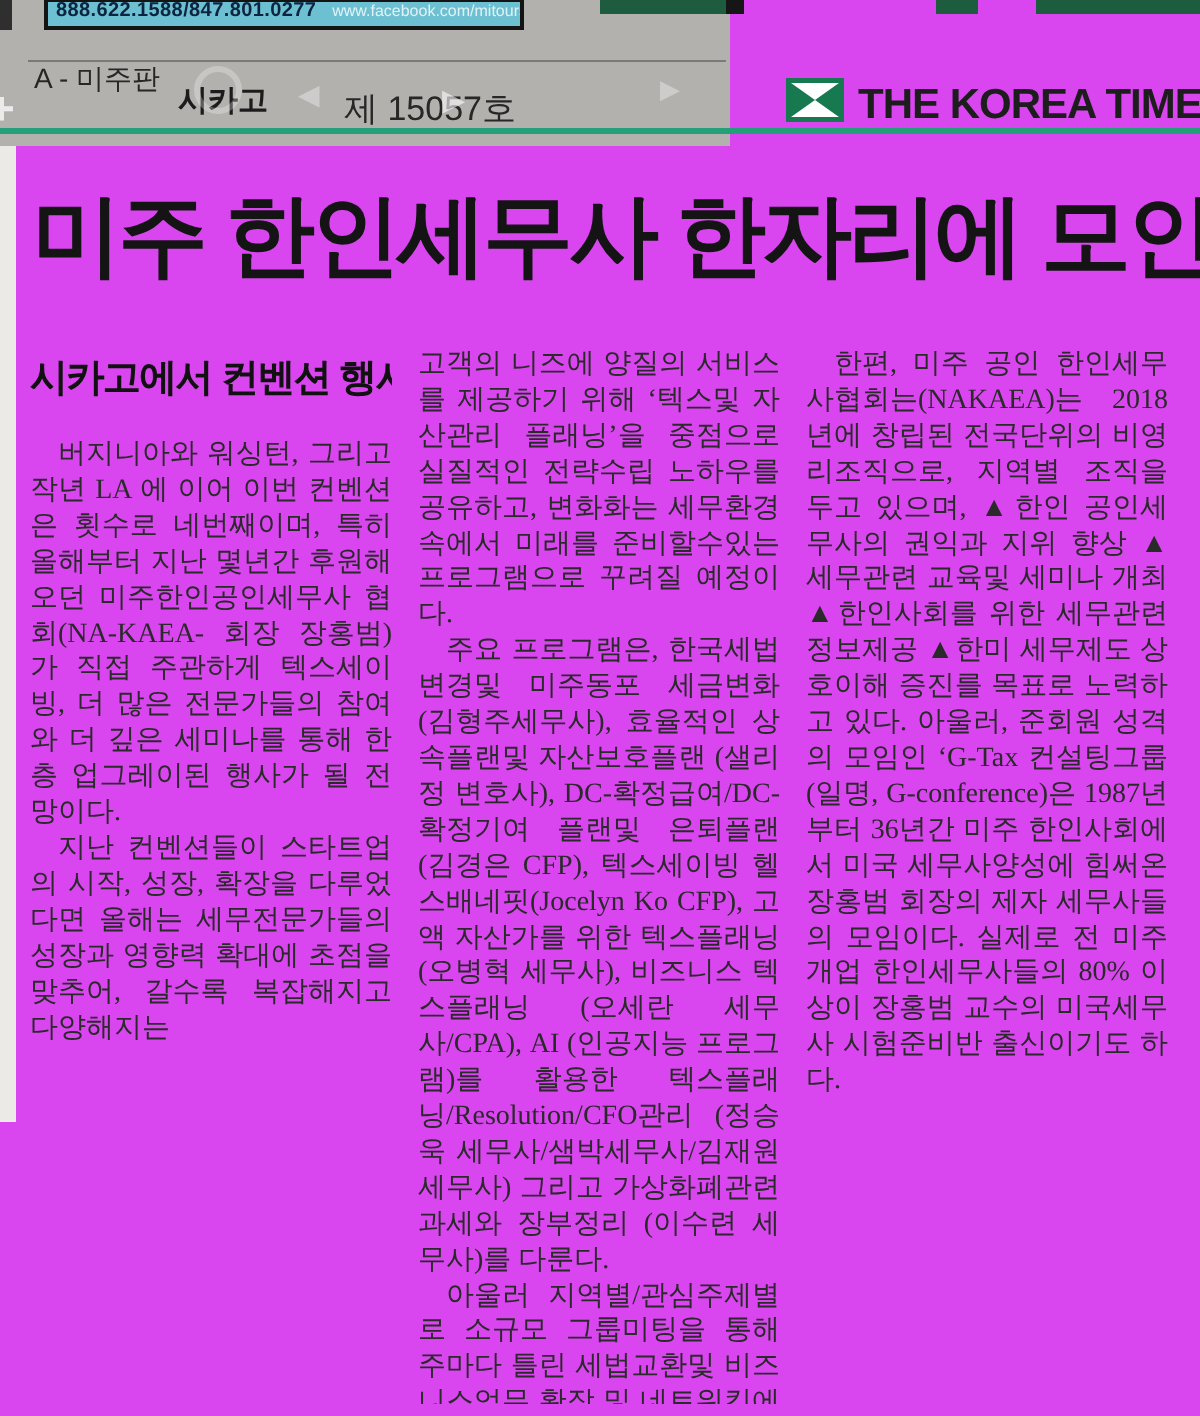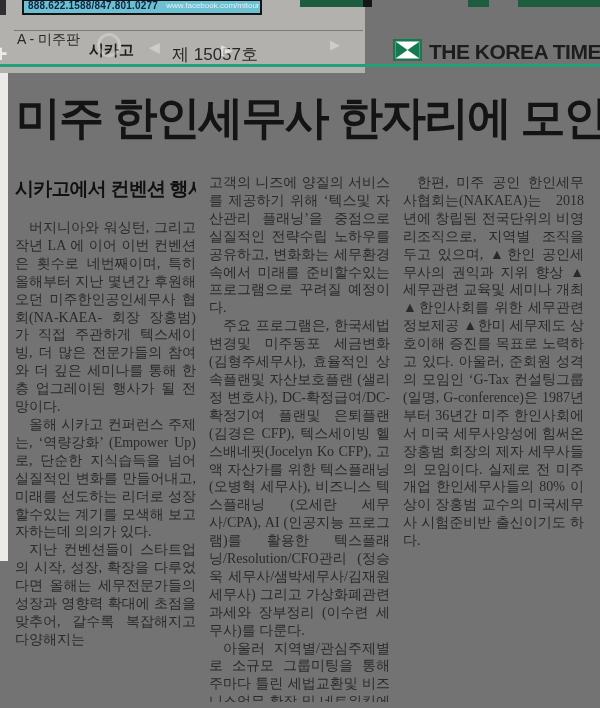--- a/index.html
+++ b/index.html
@@ -1,19 +1,19 @@
 <!DOCTYPE html>
 <html><head>
 <meta charset="utf-8">
 <style>
   * { margin:0; padding:0; box-sizing:border-box; }
   html,body { background:#d9d9d9; }
   .page{
     position:relative; width:600px; height:708px; margin:0 auto;
-    background:#737373; overflow:hidden;
+    background:#d946ef; overflow:hidden;
     font-family:"Liberation Serif", serif; color:#262626;
   }
   
   .gray-panel{ position:absolute; left:0; top:0; width:365px; height:73px; background:#b3b1ae; }
   .dark-edge{ position:absolute; left:0; top:0; width:6px; height:15px; background:#2f2f2f; }
   .contact-box{
     position:absolute; left:22px; top:0; width:240px; height:15px;
     background:#6cc0d2; border:2px solid #141414; border-top-width:1px;
     display:flex; align-items:flex-start; overflow:hidden;
     font-family:"Liberation Sans", sans-serif;
@@ -106,21 +106,20 @@
     <span class="brand-name">THE KOREA TIMES</span>
   </div>
   <div class="green-rule"></div>
 
   <h1 class="headline">미주 한인세무사 한자리에 모인다</h1>
 
   <div class="article">
     <div class="col">
       <h2 class="subhead">시카고에서 컨벤션 행사 가져</h2>
       <p class="indent">버지니아와 워싱턴, 그리고 작년 LA 에 이어 이번 컨벤션은 횟수로 네번째이며, 특히 올해부터 지난 몇년간 후원해오던 미주한인공인세무사 협회(NA-KAEA- 회장 장홍범)가 직접 주관하게 텍스세이빙, 더 많은 전문가들의 참여와 더 깊은 세미나를 통해 한층 업그레이된 행사가 될 전망이다.</p>
-      <p class="indent">올해 시카고 컨퍼런스 주제는, ‘역량강화’ (Empower Up)로, 단순한 지식습득을 넘어 실질적인 변화를 만들어내고, 미래를 선도하는 리더로 성장할수있는 계기를 모색해 보고자하는데 의의가 있다.</p>
       <p class="indent">지난 컨벤션들이 스타트업의 시작, 성장, 확장을 다루었다면 올해는 세무전문가들의 성장과 영향력 확대에 초점을 맞추어, 갈수록 복잡해지고 다양해지는</p>
     </div>
     <div class="col">
       <p>고객의 니즈에 양질의 서비스를 제공하기 위해 ‘텍스및 자산관리 플래닝’을 중점으로 실질적인 전략수립 노하우를 공유하고, 변화화는 세무환경속에서 미래를 준비할수있는 프로그램으로 꾸려질 예정이다.</p>
       <p class="indent">주요 프로그램은, 한국세법변경및 미주동포 세금변화 (김형주세무사), 효율적인 상속플랜및 자산보호플랜 (샐리 정 변호사), DC-확정급여/DC-확정기여 플랜및 은퇴플랜 (김경은 CFP), 텍스세이빙 헬스배네핏(Jocelyn Ko CFP), 고액 자산가를 위한 텍스플래닝 (오병혁 세무사), 비즈니스 텍스플래닝 (오세란 세무사/CPA), AI (인공지능 프로그램)를 활용한 텍스플래닝/Resolution/CFO관리 (정승욱 세무사/샘박세무사/김재원 세무사) 그리고 가상화폐관련 과세와 장부정리 (이수련 세무사)를 다룬다.</p>
       <p class="indent">아울러 지역별/관심주제별로 소규모 그룹미팅을 통해 주마다 틀린 세법교환및 비즈니스업무 확장 및 네트워킹에 대한 다양한 의견을 교환한다.</p>
 
     </div>
     <div class="col">
       <p class="indent">한편, 미주 공인 한인세무사협회는(NAKAEA)는 2018년에 창립된 전국단위의 비영리조직으로, 지역별 조직을 두고 있으며, ▲한인 공인세무사의 권익과 지위 향상 ▲세무관련 교육및 세미나 개최 ▲한인사회를 위한 세무관련 정보제공 ▲한미 세무제도 상호이해 증진를 목표로 노력하고 있다. 아울러, 준회원 성격의 모임인 ‘G-Tax 컨설팅그룹 (일명, G-conference)은 1987년부터 36년간 미주 한인사회에서 미국 세무사양성에 힘써온 장홍범 회장의 제자 세무사들의 모임이다. 실제로 전 미주 개업 한인세무사들의 80% 이상이 장홍범 교수의 미국세무사 시험준비반 출신이기도 하다.</p>

